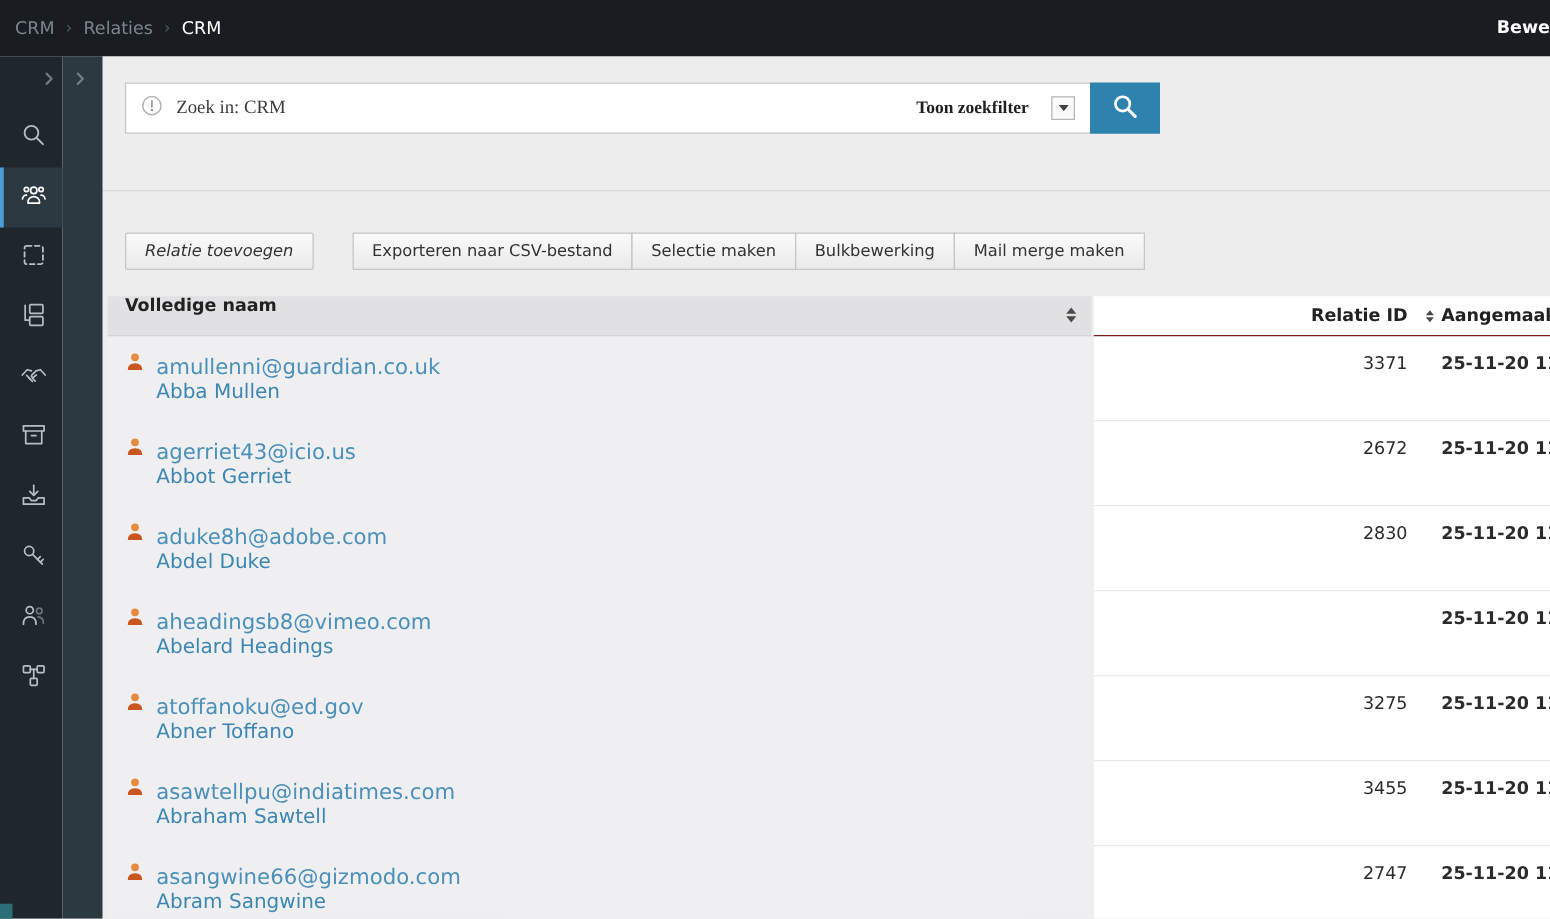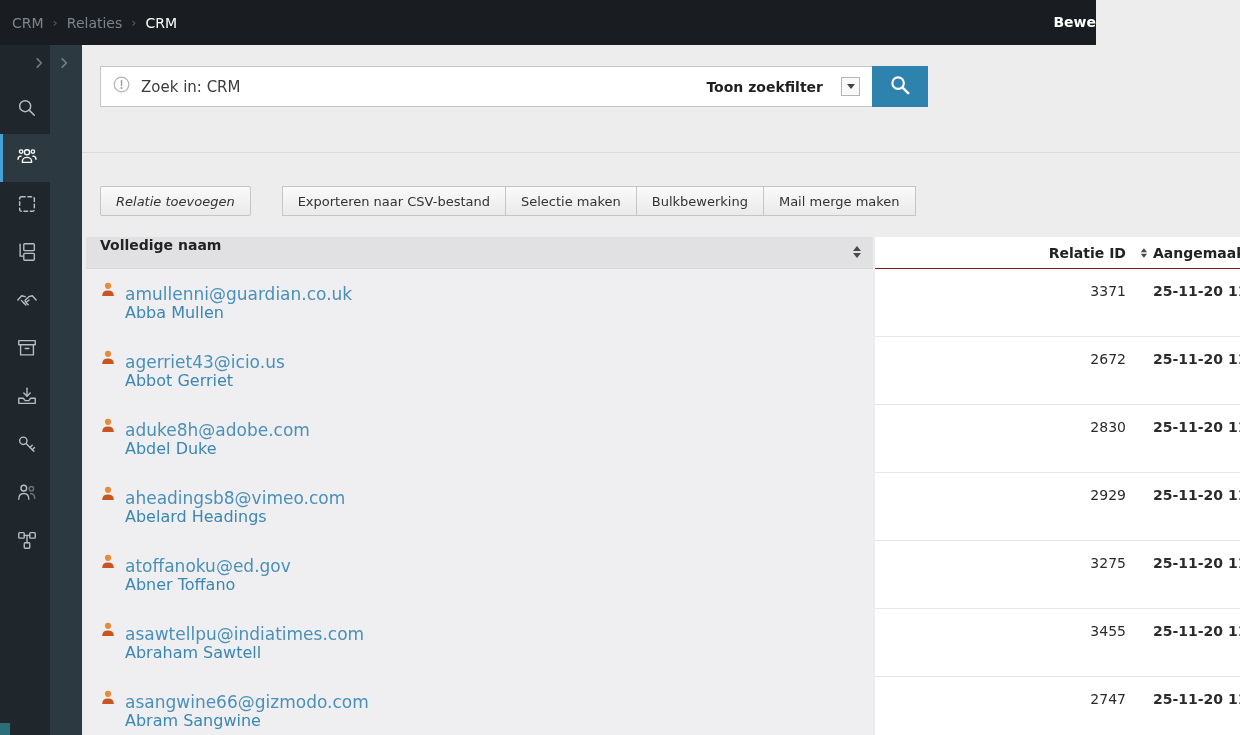--- a/index.html
+++ b/index.html
@@ -4,21 +4,21 @@
 <style>
   * { margin:0; padding:0; box-sizing:border-box; }
   html,body { width:1240px; height:735px; overflow:hidden; }
   body {
     position:relative;
     font-family:"DejaVu Sans","Liberation Sans",sans-serif;
     background:#ededee;
   }
   
   .topbar {
-    position:absolute; top:0; left:0; width:1096px; height:45px;
+    position:absolute; top:0; left:0; width:1240px; height:45px;
     background:#191d21; display:flex; z-index:30;
   }
   .breadcrumb { display:flex; align-items:center; gap:9px; margin-left:12px; font-size:14px; }
   .crumb { color:#7d858c; cursor:pointer; }
   .crumb-sep { color:#555d64; font-size:13px; }
   .crumb-current { color:#ffffff; }
   .topbar-action {
     position:absolute; right:0; top:14px; color:#fff; font-weight:bold; font-size:14px;
     white-space:nowrap;
   }
@@ -37,21 +37,21 @@
   .nav-item.active svg { stroke:#ffffff; }
   .corner-chip { position:absolute; left:0; top:723px; width:10px; height:12px; background:#2b6e79; z-index:40; }
   
   .search-section {
     position:absolute; left:82px; top:45px; width:1158px; height:108px;
     background:#ededee; border-bottom:1px solid #dbdbdc; z-index:5;
   }
   .search-group { position:absolute; left:18px; top:21px; width:828px; height:41px; display:flex; }
   .search-box {
     flex:1; background:#ffffff; border:1px solid #c6c6c6; border-right:none;
-    display:flex; align-items:center; padding:0 12px; gap:11px;
+    display:flex; align-items:center; padding:0 12px; gap:11px;font-family:Liberation Serif, serif;
   }
   .search-text { font-size:15px; color:#3c3c3c; flex:1; }
   .filter-label { font-size:14px; font-weight:600; color:#1f1f1f; white-space:nowrap; }
   .mini-drop {
     width:19px; height:19px; margin-left:7px; background:#fafafa; border:1px solid #b5b5b5;
     display:flex; align-items:center; justify-content:center; cursor:pointer;
   }
   .caret-down { width:0; height:0; border-left:4px solid transparent; border-right:4px solid transparent; border-top:5px solid #444; }
   .search-btn {
     width:56px; background:#2e83ae; display:flex; align-items:center; justify-content:center;
@@ -357,21 +357,20 @@
   </div>
   <div class="row-right">
     <span class="cell-id">2672</span>
     <span class="cell-created">25-11-20 11:</span>
   </div>
   <div class="row-right">
     <span class="cell-id">2830</span>
     <span class="cell-created">25-11-20 11:</span>
   </div>
   <div class="row-right">
-    <span class="cell-id">2929</span>
     <span class="cell-created">25-11-20 11:</span>
   </div>
   <div class="row-right">
     <span class="cell-id">3275</span>
     <span class="cell-created">25-11-20 11:</span>
   </div>
   <div class="row-right">
     <span class="cell-id">3455</span>
     <span class="cell-created">25-11-20 11:</span>
   </div>

